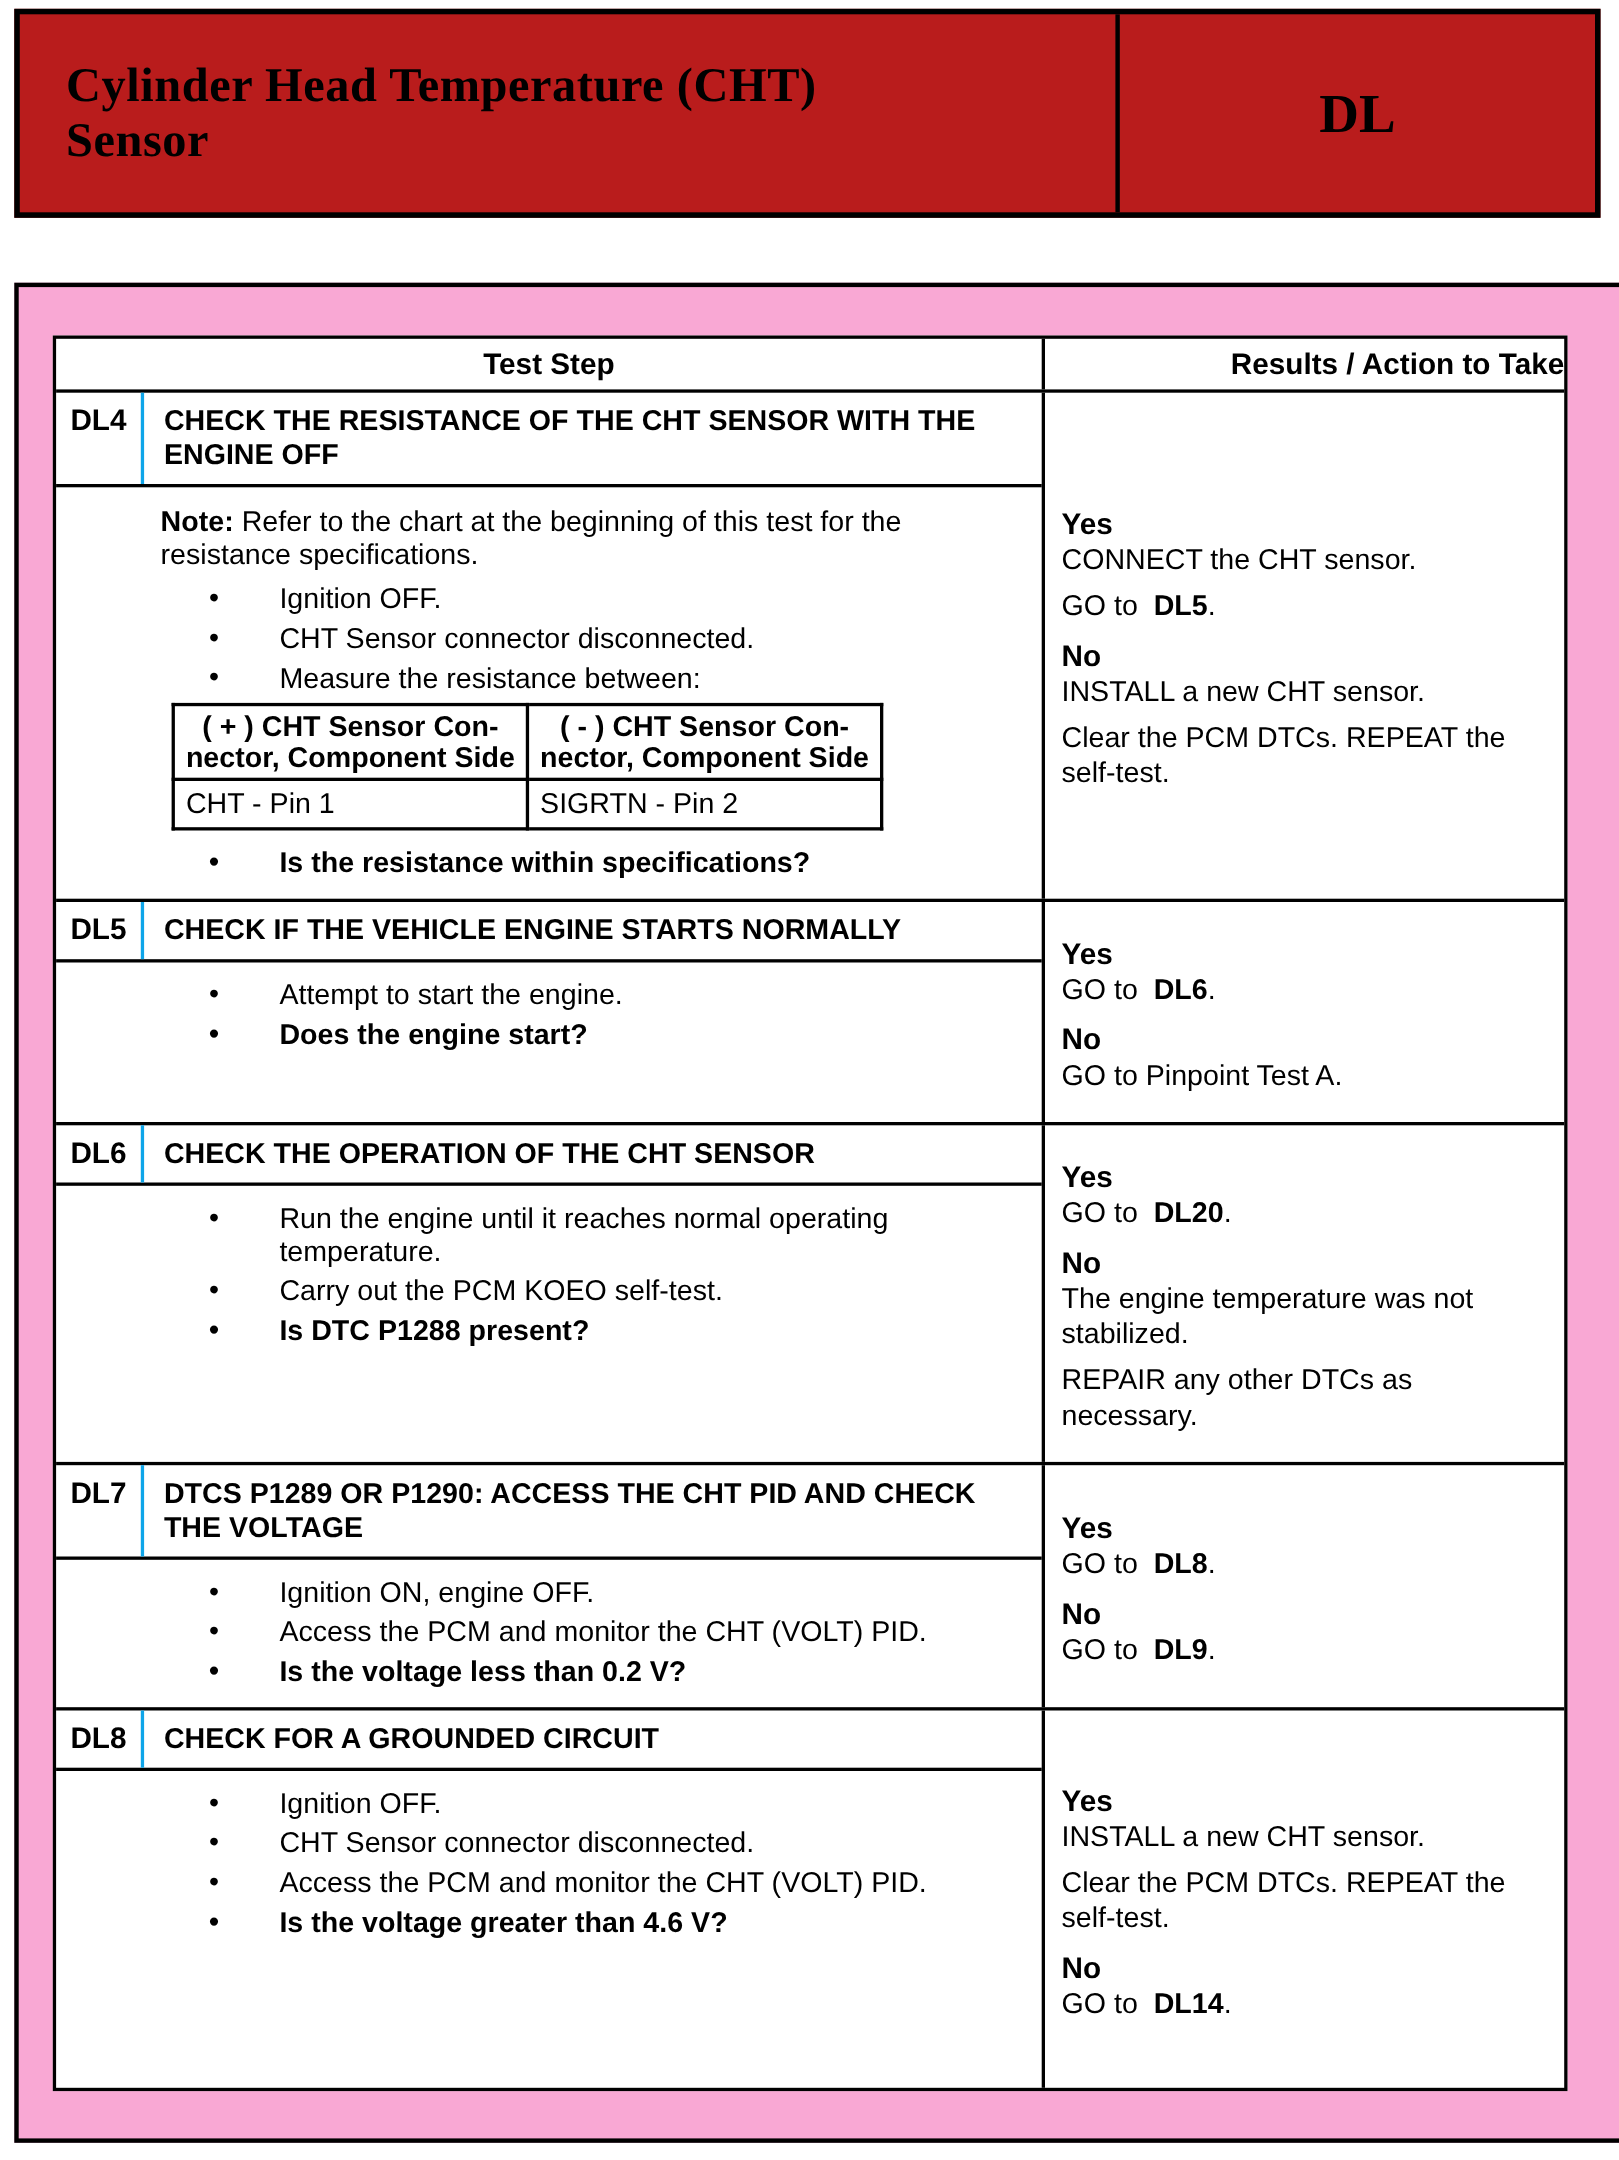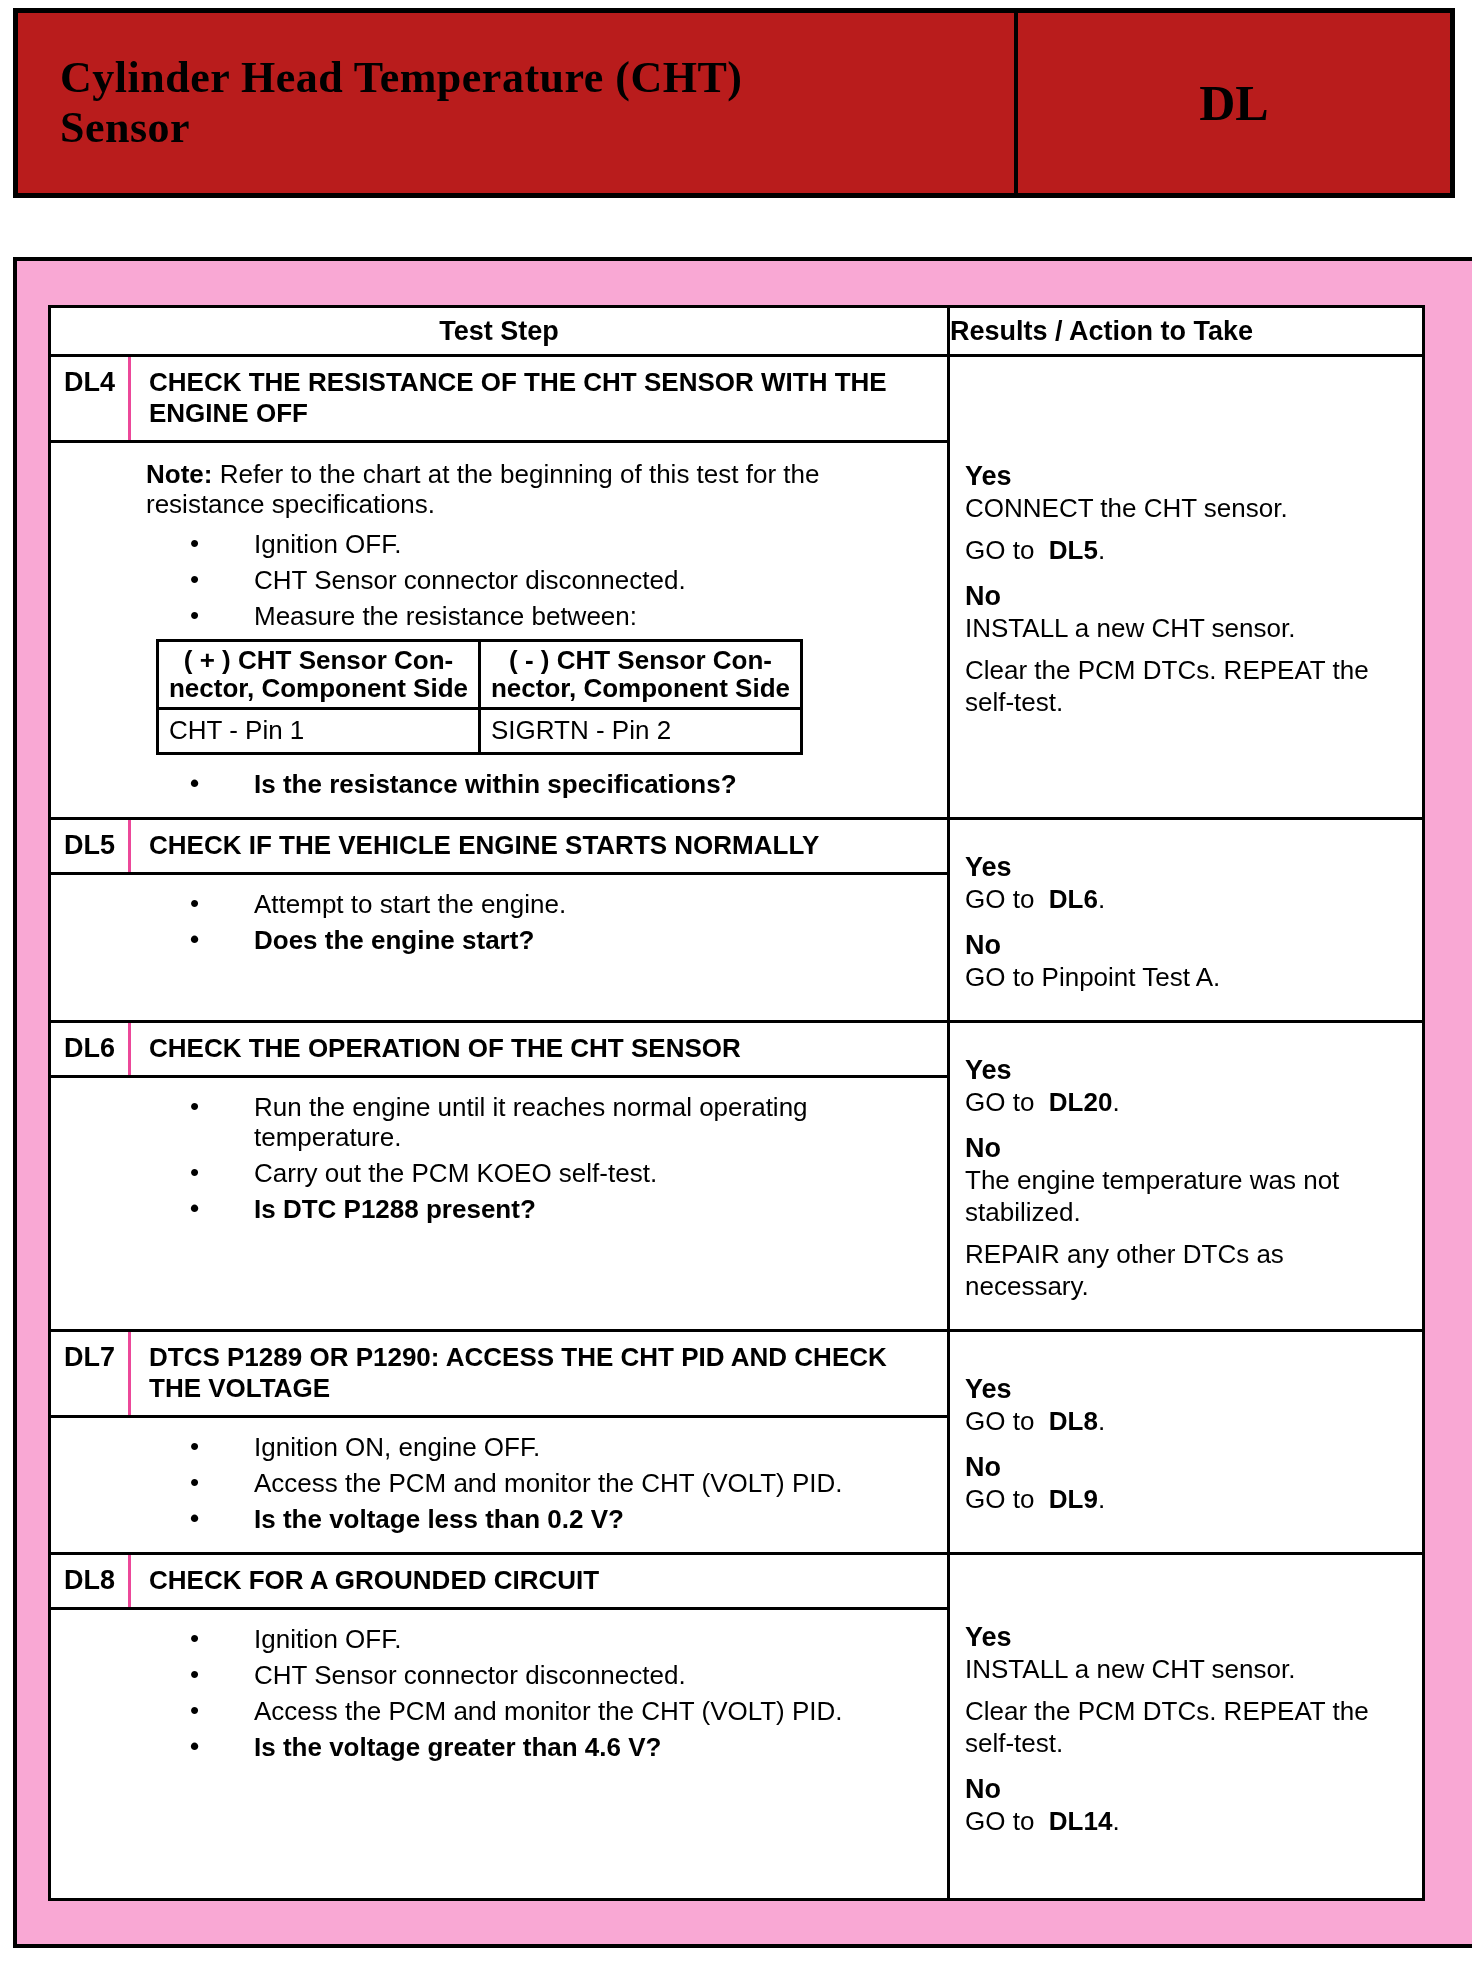--- a/index.html
+++ b/index.html
@@ -32,28 +32,28 @@
   
   .ptable {
     position:absolute; left:31px; top:44px; width:1377px;
     border:3px solid #000; box-sizing:border-box; background:#fff;
   }
   .thead-row { display:flex; border-bottom:3px solid #000; }
   .th-left {
     width:899px; box-sizing:border-box; border-right:3px solid #000;
     text-align:center; font-weight:bold; font-size:27px; padding:8px 0 7px 0;
   }
-  .th-right { flex:1; text-align:left; font-weight:bold; font-size:27px; padding:8px 0 7px 0; }
+  .th-right { flex:1; text-align:right; font-weight:bold; font-size:27px; padding:8px 0 7px 0; }
 
   .step-row { display:flex; border-bottom:3px solid #000; }
   .step-row:last-child { border-bottom:none; }
   .step-left { width:899px; box-sizing:border-box; border-right:3px solid #000; display:flex; flex-direction:column; }
   .step-title-row { display:flex; border-bottom:3px solid #000; }
   .step-id {
-    width:80px; box-sizing:border-box; border-right:3px solid #ec4899;
+    width:80px; box-sizing:border-box; border-right:3px solid #0ea5e9;
     font-weight:bold; font-size:27px; display:flex; justify-content:center;
     align-items:flex-start; padding-top:10px;
   }
   .step-title { flex:1; font-weight:bold; font-size:26px; line-height:31px; padding:10px 20px 11px 18px; }
   .step-content { box-sizing:border-box; padding:14px 16px 12px 95px; }
   .c4 { min-height:287px; } .c5 { min-height:145px; } .c6 { min-height:251px; }
   .c7 { min-height:128px; } .c8 { min-height:288px; }
 
   .note { font-size:26px; line-height:30px; margin:2px 0 10px 0; max-width:790px; }
   .note b { font-weight:bold; }

